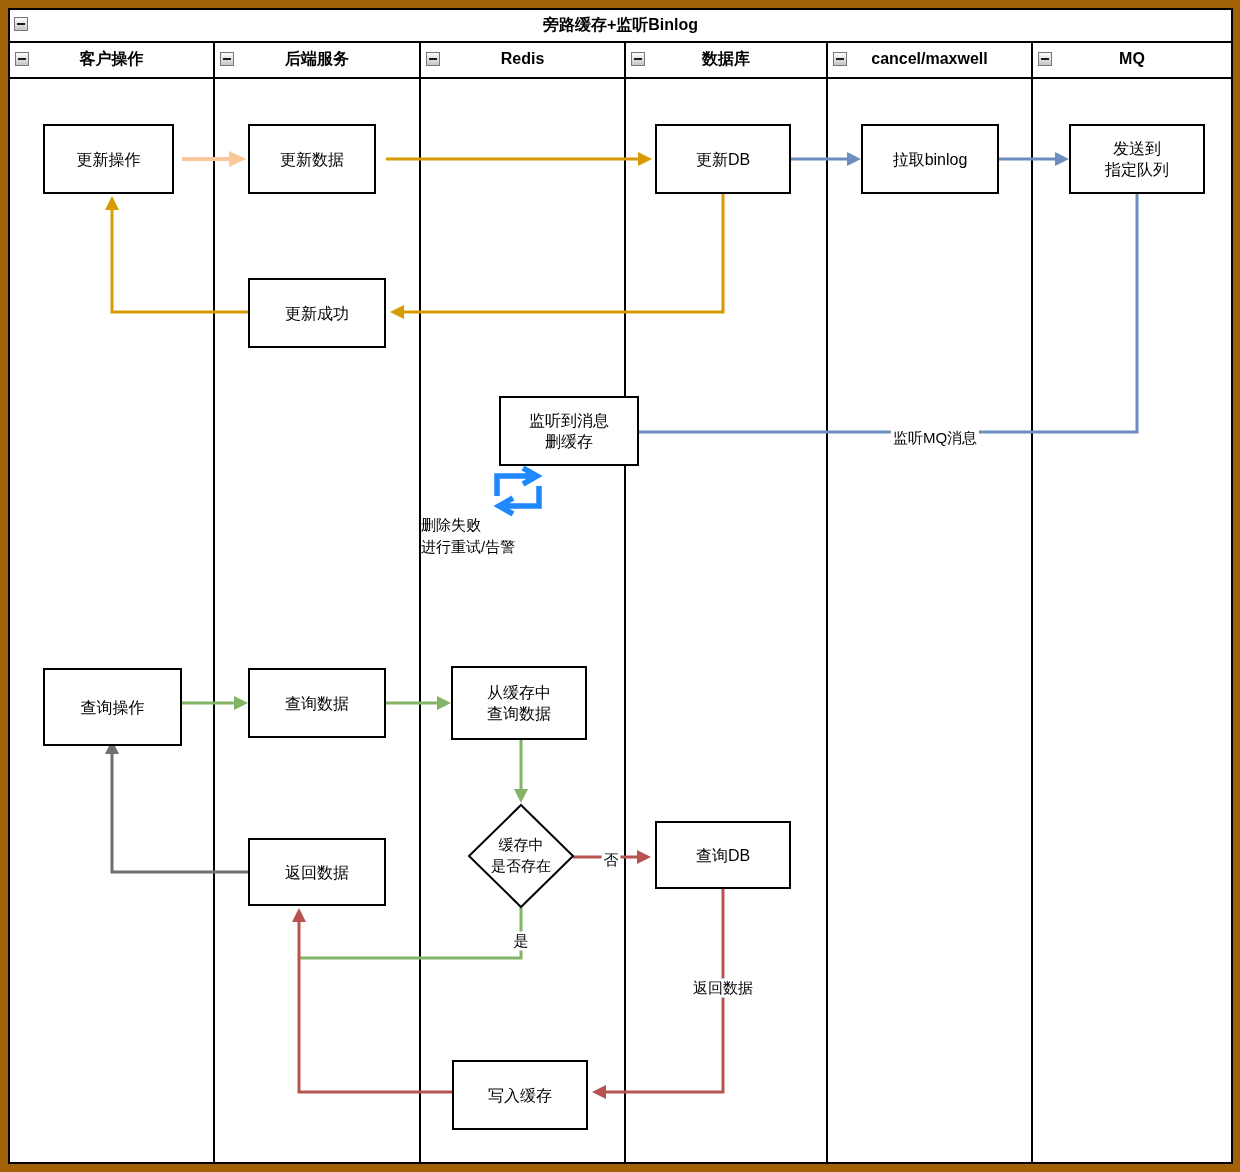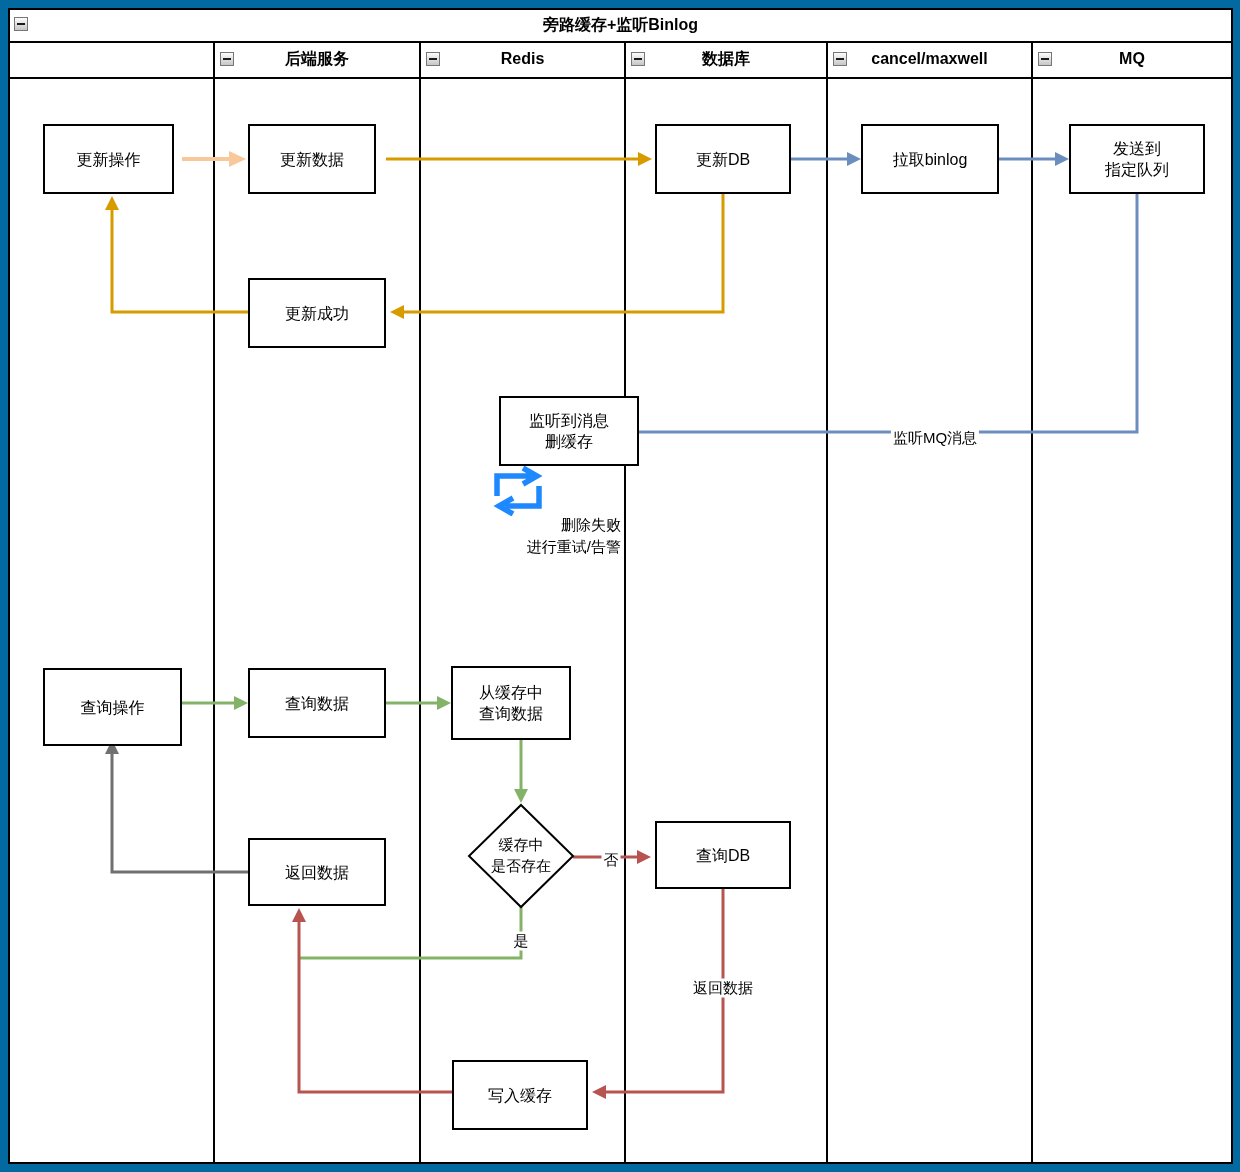--- a/index.html
+++ b/index.html
@@ -1,17 +1,17 @@
 <!DOCTYPE html>
 <html><head>
 <meta charset="utf-8">
 <style>
   * { margin:0; padding:0; box-sizing:border-box; }
   html,body { width:1240px; height:1172px; background:#ffffff; font-family:"Liberation Sans",sans-serif; }
-  #stage { position:relative; width:1240px; height:1172px; background:#0369a1; overflow:hidden; }
+  #stage { position:relative; width:1240px; height:1172px; background:#a16207; overflow:hidden; }
 
   
   .frame  { position:absolute; left:8px; top:8px; width:1225px; height:1156px; border:2px solid #000; background:#fff; }
   .hline  { position:absolute; background:#000; height:2px; }
   .vline  { position:absolute; background:#000; width:2px; }
 
   .title-row { position:absolute; left:8px; top:8px; width:1225px; height:33px; }
   .title-text { position:absolute; left:0; top:0; width:100%; height:33px; line-height:33px;
                 text-align:center; font-weight:bold; font-size:16px; color:#000; }
 
@@ -22,21 +22,21 @@
   .lane-header { position:absolute; top:41px; height:36px; }
   .lane-label  { position:absolute; left:0; top:0; width:100%; height:36px; line-height:36px;
                  text-align:center; font-weight:bold; font-size:16px; color:#000; }
 
   
   .node { position:absolute; background:#fff; border:2px solid #000; display:flex;
           align-items:center; justify-content:center; text-align:center;
           font-size:16px; color:#000; white-space:pre-line; line-height:21px; z-index:3; }
   .dlabel { position:absolute; text-align:center; font-size:15px; color:#000;
             white-space:pre-line; line-height:21px; z-index:3; }
-  .note { position:absolute; text-align:right; font-size:15px; color:#000;
+  .note { position:absolute; text-align:left; font-size:15px; color:#000;
           white-space:pre-line; line-height:22px; z-index:3; }
 
   
   .elabel { position:absolute; transform:translate(-50%,-50%); background:#fff;
             font-size:15px; color:#000; padding:0 2px; white-space:nowrap; z-index:4; }
 
   svg.arrows { position:absolute; left:0; top:0; z-index:2; pointer-events:none; }
   svg.arrows polyline, svg.arrows line { fill:none; stroke-width:3px; }
   svg.arrows polyline.w4 { stroke-width:4px; }
   svg.arrows polygon.head { stroke:none; }
@@ -59,20 +59,26 @@
   <div class="vline" style="left:826px; top:41px; height:1123px;"></div>
   <div class="vline" style="left:1031px; top:41px; height:1123px;"></div>
 
   <div class="title-row">
     <div class="collapse" style="left:6px; top:9px;">
         <div class="minus"></div>
       </div>
     <div class="title-text">旁路缓存+监听Binlog</div>
   </div>
 
+  <div class="lane-header" style="left:10px; width:203px;">
+    <div class="collapse" style="left:5px; top:11px;">
+        <div class="minus"></div>
+      </div>
+    <div class="lane-label">客户操作</div>
+  </div>
   <div class="lane-header" style="left:215px; width:204px;">
     <div class="collapse" style="left:5px; top:11px;">
         <div class="minus"></div>
       </div>
     <div class="lane-label">后端服务</div>
   </div>
   <div class="lane-header" style="left:421px; width:203px;padding-left:10px;">
     <div class="collapse" style="left:5px; top:11px;">
         <div class="minus"></div>
       </div>
@@ -182,21 +188,21 @@
   <div class="node" style="left:248px;  top:124px; width:128px; height:70px;">更新数据</div>
   <div class="node" style="left:655px;  top:124px; width:136px; height:70px;">更新DB</div>
   <div class="node" style="left:861px;  top:124px; width:138px; height:70px;">拉取binlog</div>
   <div class="node" style="left:1069px; top:124px; width:136px; height:70px;">发送到
 指定队列</div>
   <div class="node" style="left:248px;  top:278px; width:138px; height:70px;">更新成功</div>
   <div class="node" style="left:451px;  top:396px; width:140px; height:70px;margin-left:48px;">监听到消息
 删缓存</div>
   <div class="node" style="left:43px;   top:668px; width:139px; height:78px;">查询操作</div>
   <div class="node" style="left:248px;  top:668px; width:138px; height:70px;">查询数据</div>
-  <div class="node" style="left:451px;  top:666px; width:120px; height:74px;">从缓存中
+  <div class="node" style="left:451px;  top:666px; width:136px; height:74px;">从缓存中
 查询数据</div>
   <div class="node" style="left:655px;  top:821px; width:136px; height:68px;">查询DB</div>
   <div class="node" style="left:248px;  top:838px; width:138px; height:68px;">返回数据</div>
   <div class="node" style="left:452px;  top:1060px; width:136px; height:70px;">写入缓存</div>
 
   <div class="dlabel" style="left:456px; top:834px; width:130px;">缓存中
 是否存在</div>
 
   <svg class="loop" style="left:486px; top:466px;" width="66" height="50" viewBox="0 0 66 50">
     <path d="M11,30 L11,10 L45,10 M37,2 L51,10 L37,18" stroke="#1E88FF"></path>

